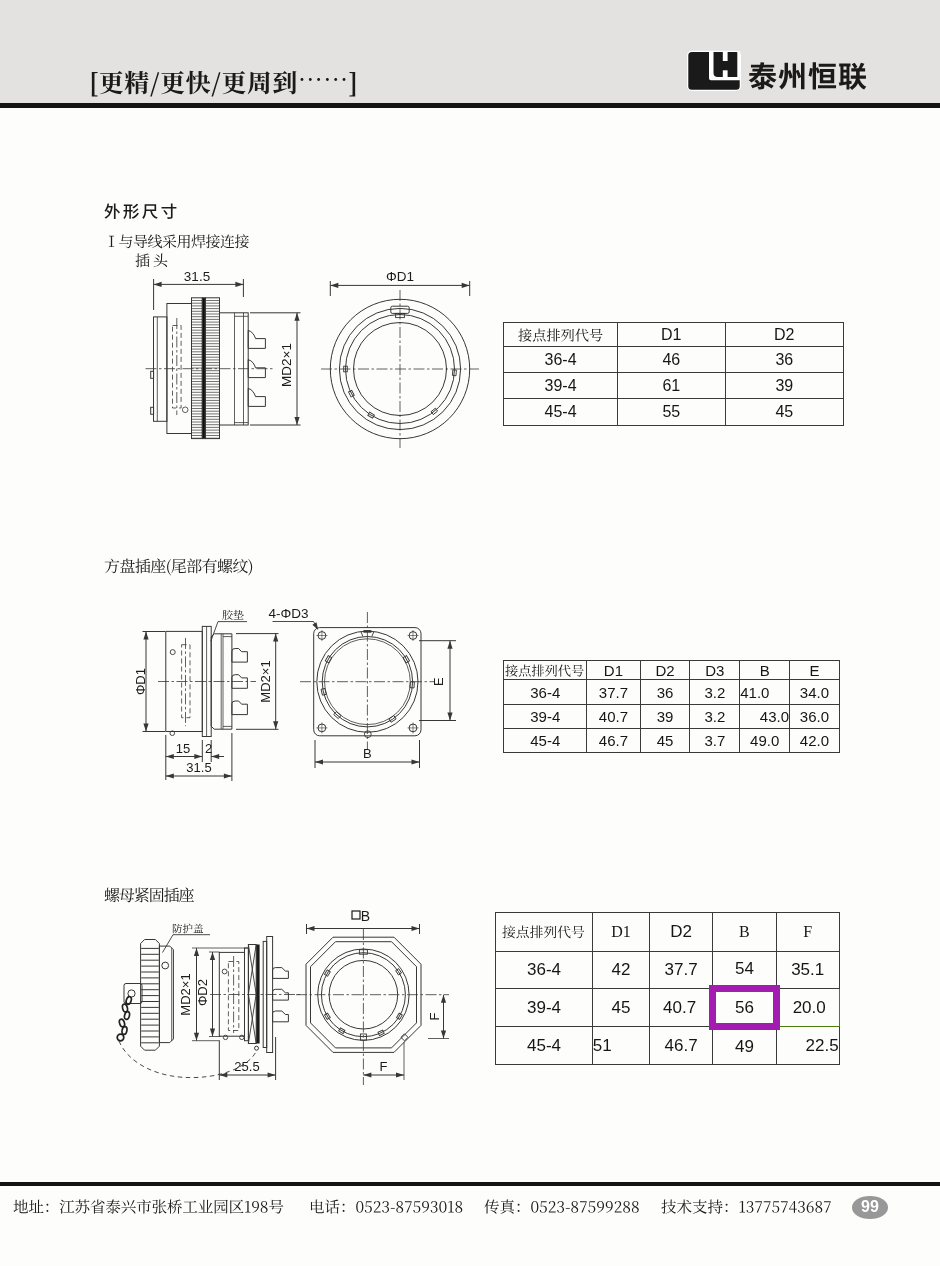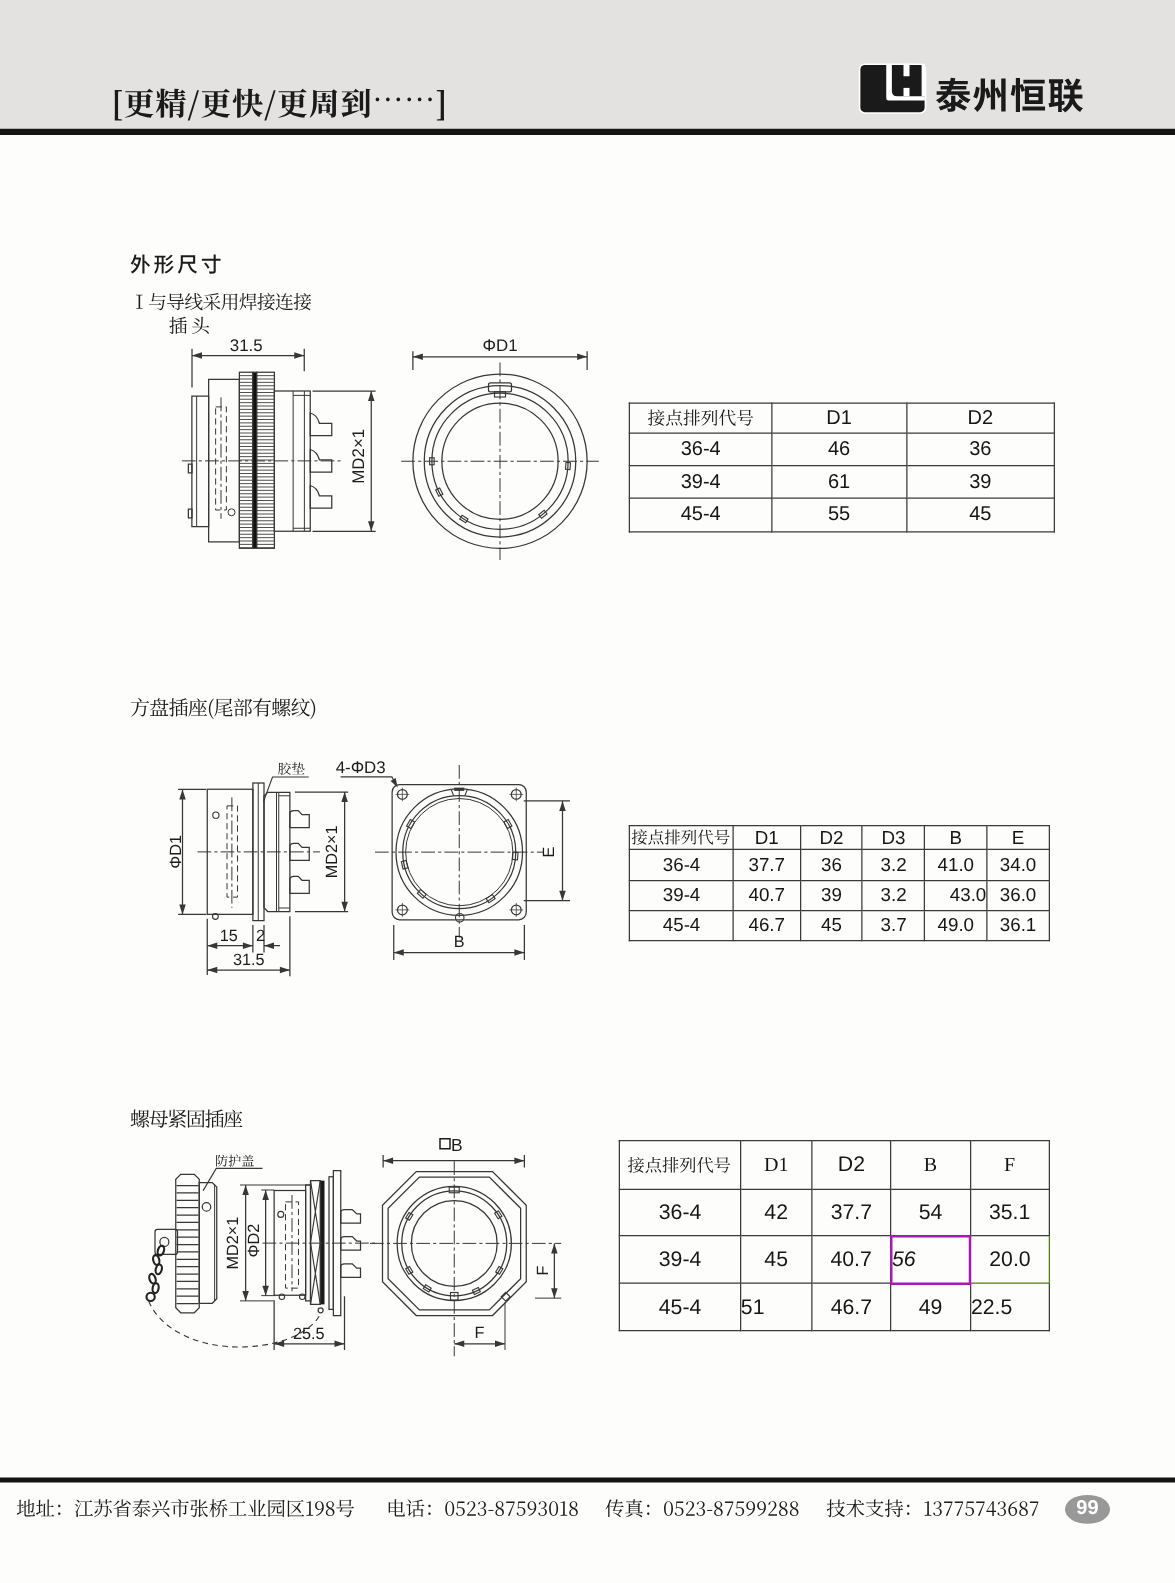--- a/index.html
+++ b/index.html
@@ -227,38 +227,38 @@
         <td style="border:1px solid #3a3a3a;text-align:center;padding:0;vertical-align:middle;">D2</td>
         <td style="border:1px solid #3a3a3a;text-align:center;padding:0;vertical-align:middle;">D3</td>
         <td style="border:1px solid #3a3a3a;text-align:center;padding:0;vertical-align:middle;">B</td>
         <td style="border:1px solid #3a3a3a;text-align:center;padding:0;vertical-align:middle;">E</td>
       </tr>
       <tr style="height:25.0px">
         <td style="border:1px solid #3a3a3a;text-align:center;padding:0;vertical-align:middle;">36-4</td>
         <td style="border:1px solid #3a3a3a;text-align:center;padding:0;vertical-align:middle;">37.7</td>
         <td style="border:1px solid #3a3a3a;text-align:center;padding:0;vertical-align:middle;">36</td>
         <td style="border:1px solid #3a3a3a;text-align:center;padding:0;vertical-align:middle;">3.2</td>
-        <td style="border:1px solid #3a3a3a;text-align:center;padding:0;vertical-align:middle;">41.0</td>
+        <td style="border:1px solid #3a3a3a;padding:0;vertical-align:middle;">41.0</td>
         <td style="border:1px solid #3a3a3a;text-align:center;padding:0;vertical-align:middle;">34.0</td>
       </tr>
       <tr style="height:23.8px">
         <td style="border:1px solid #3a3a3a;text-align:center;padding:0;vertical-align:middle;">39-4</td>
         <td style="border:1px solid #3a3a3a;text-align:center;padding:0;vertical-align:middle;">40.7</td>
         <td style="border:1px solid #3a3a3a;text-align:center;padding:0;vertical-align:middle;">39</td>
         <td style="border:1px solid #3a3a3a;text-align:center;padding:0;vertical-align:middle;">3.2</td>
         <td style="border:1px solid #3a3a3a;text-align:right;padding:0;vertical-align:middle;">43.0</td>
         <td style="border:1px solid #3a3a3a;text-align:center;padding:0;vertical-align:middle;">36.0</td>
       </tr>
       <tr style="height:23.7px">
         <td style="border:1px solid #3a3a3a;text-align:center;padding:0;vertical-align:middle;">45-4</td>
         <td style="border:1px solid #3a3a3a;text-align:center;padding:0;vertical-align:middle;">46.7</td>
         <td style="border:1px solid #3a3a3a;text-align:center;padding:0;vertical-align:middle;">45</td>
         <td style="border:1px solid #3a3a3a;text-align:center;padding:0;vertical-align:middle;">3.7</td>
         <td style="border:1px solid #3a3a3a;text-align:center;padding:0;vertical-align:middle;">49.0</td>
-        <td style="border:1px solid #3a3a3a;text-align:center;padding:0;vertical-align:middle;">36.1</td>
+        <td style="border:1px solid #3a3a3a;text-align:center;padding:0;vertical-align:middle;">42.0</td>
       </tr>
     </tbody>
   </table><table style="position:absolute;left:495.4px;top:912.0px;border-collapse:collapse;table-layout:fixed;width:343.3px;height:152.2px;font-family:'Liberation Sans',sans-serif;font-size:17px;color:#161616">
     <colgroup>
       <col style="width:96.3px">
       <col style="width:57.5px">
       <col style="width:62.9px">
       <col style="width:63.7px">
       <col style="width:62.9px">
     </colgroup>
@@ -283,29 +283,29 @@
         <td style="border:1px solid #3a3a3a;text-align:center;padding:0;vertical-align:middle;">36-4</td>
         <td style="border:1px solid #3a3a3a;text-align:center;padding:0;vertical-align:middle;">42</td>
         <td style="border:1px solid #3a3a3a;text-align:center;padding:0;vertical-align:middle;">37.7</td>
         <td style="border:1px solid #3a3a3a;text-align:center;padding:0;vertical-align:middle;">54</td>
         <td style="border:1px solid #3a3a3a;text-align:center;padding:0;vertical-align:middle;">35.1</td>
       </tr>
       <tr style="height:37.7px">
         <td style="border:1px solid #3a3a3a;text-align:center;padding:0;vertical-align:middle;">39-4</td>
         <td style="border:1px solid #3a3a3a;text-align:center;padding:0;vertical-align:middle;">45</td>
         <td style="border:1px solid #3a3a3a;text-align:center;padding:0;vertical-align:middle;">40.7</td>
-        <td style="border:2px solid #a21caf;text-align:left;padding:0;vertical-align:middle;font-style:italic;">56</td>
+        <td style="border:7px solid #a21caf;text-align:center;padding:0;vertical-align:middle;">56</td>
         <td style="border:1px solid #4d7c0f;text-align:center;padding:0;vertical-align:middle;">20.0</td>
       </tr>
       <tr style="height:38.0px">
         <td style="border:1px solid #3a3a3a;text-align:center;padding:0;vertical-align:middle;">45-4</td>
         <td style="border:1px solid #3a3a3a;padding:0;vertical-align:middle;">51</td>
         <td style="border:1px solid #3a3a3a;text-align:center;padding:0;vertical-align:middle;">46.7</td>
         <td style="border:1px solid #3a3a3a;text-align:center;padding:0;vertical-align:middle;">49</td>
-        <td style="border:1px solid #3a3a3a;text-align:left;padding:0;vertical-align:middle;">22.5</td>
+        <td style="border:1px solid #3a3a3a;text-align:right;padding:0;vertical-align:middle;">22.5</td>
       </tr>
     </tbody>
   </table><div style="position:absolute;left:0;top:1181.5px;width:940px;height:4.5px;background:#141414"></div><svg style="position:absolute;left:12.5px;top:1197.0px" width="273" height="19" viewBox="0 -15.50 273 19">
     <g fill="#1c1c1c">
       <use href="#g46" transform="translate(0.0,0.0) scale(0.0155,-0.0155)"></use>
       <use href="#g47" transform="translate(15.4,0.0) scale(0.0155,-0.0155)"></use>
       <use href="#g48" transform="translate(30.8,0.0) scale(0.0155,-0.0155)"></use>
       <use href="#g49" transform="translate(46.2,0.0) scale(0.0155,-0.0155)"></use>
       <use href="#g50" transform="translate(61.6,0.0) scale(0.0155,-0.0155)"></use>
       <use href="#g51" transform="translate(77.0,0.0) scale(0.0155,-0.0155)"></use>

